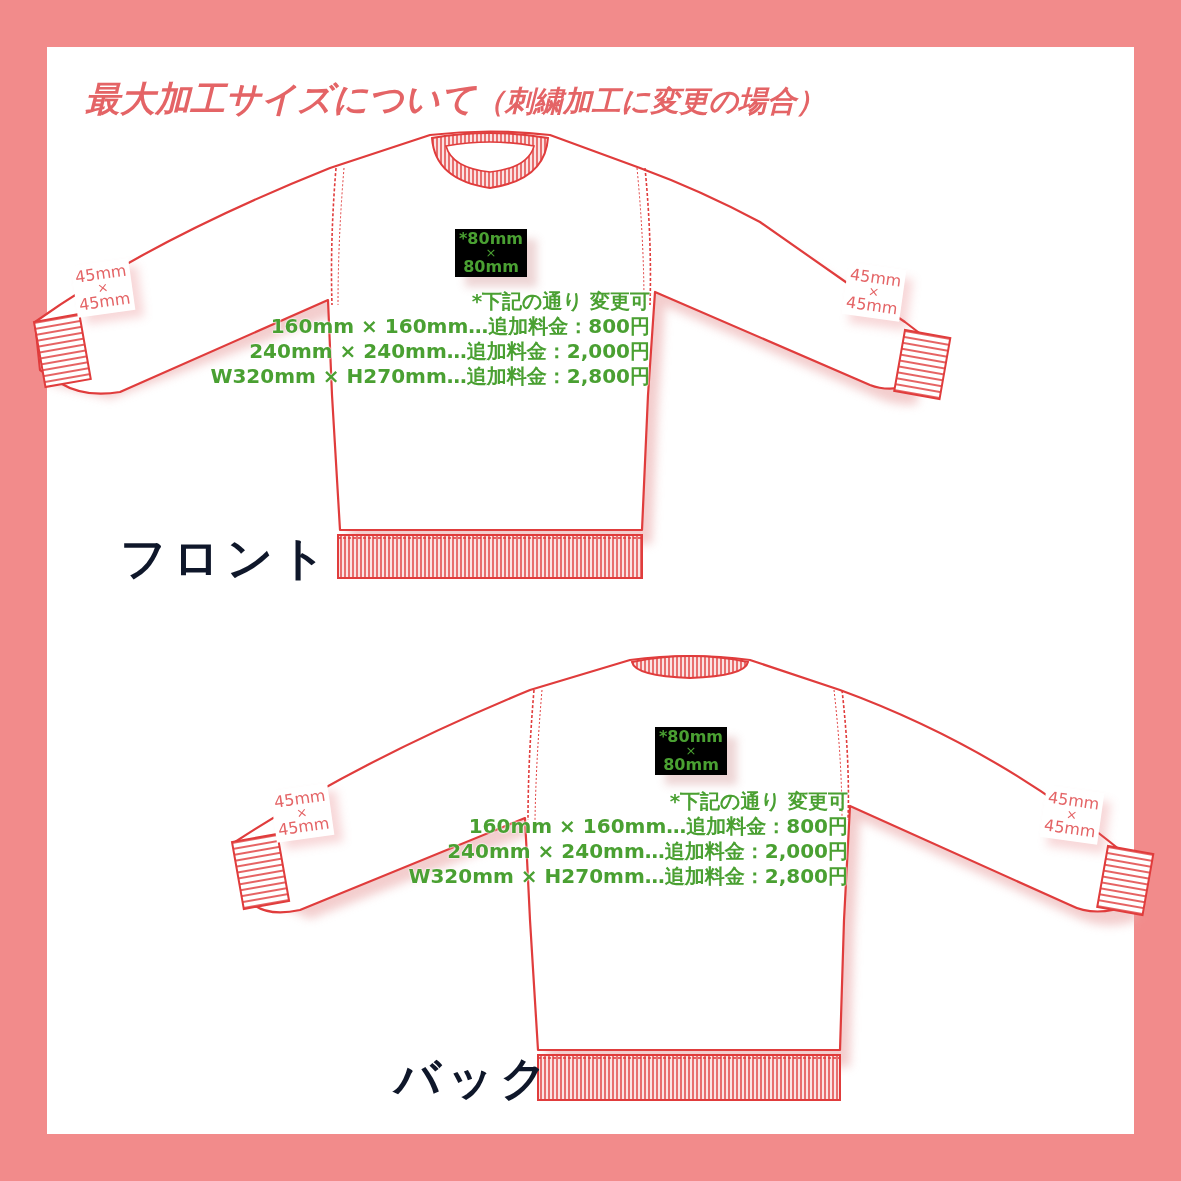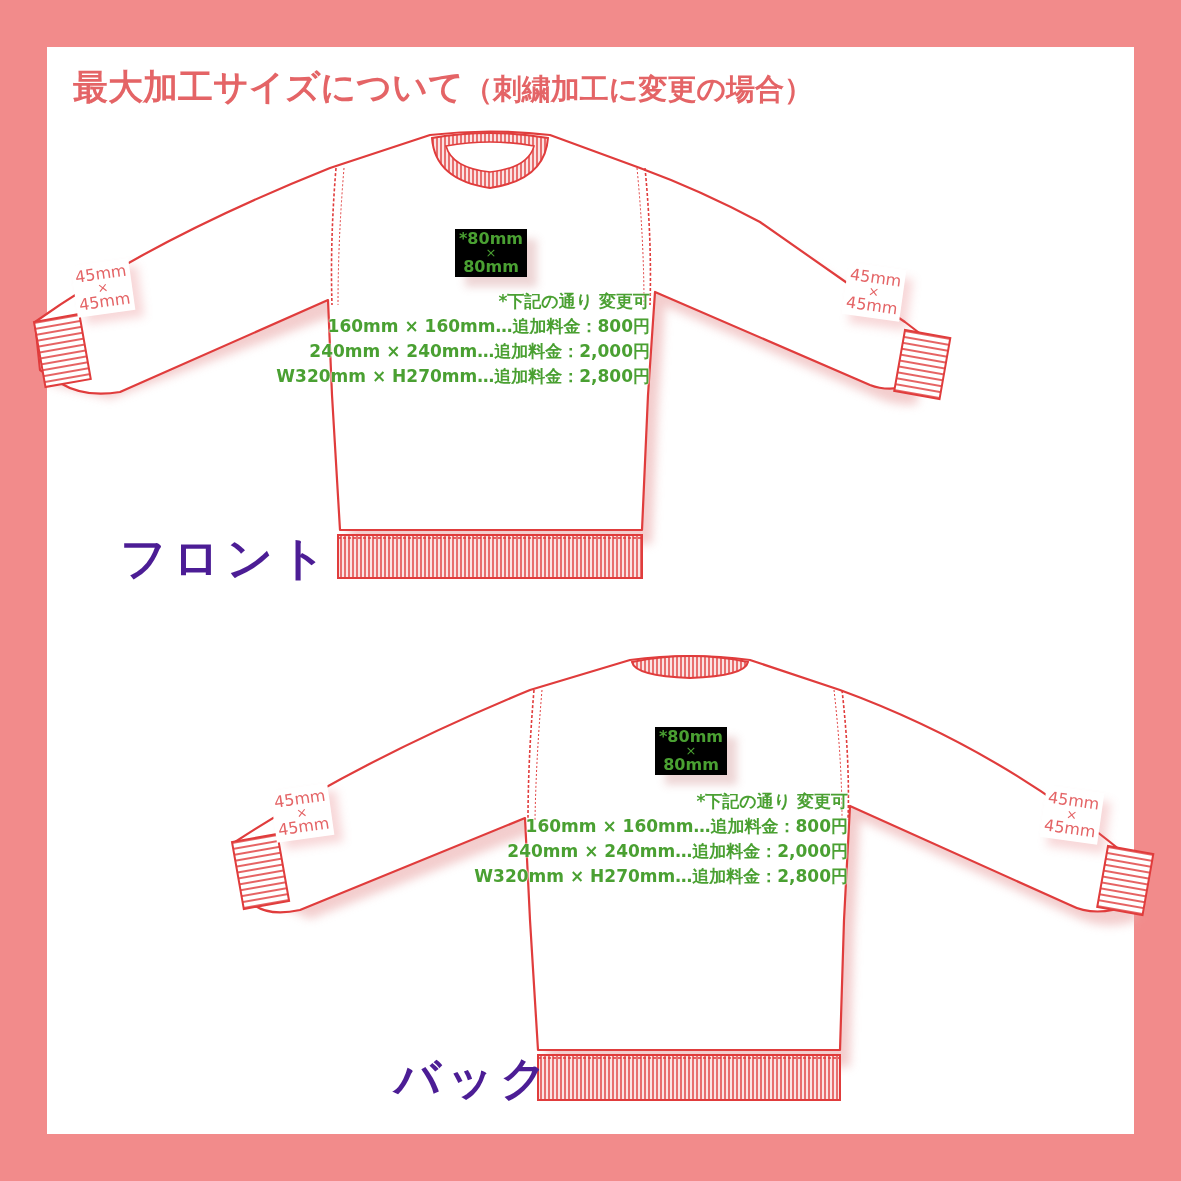--- a/index.html
+++ b/index.html
@@ -6,49 +6,49 @@
   body {
     width: 1181px; height: 1181px; position: relative; overflow: hidden;
     background: #f28b8b;
     font-family: "DejaVu Sans", "Liberation Sans", sans-serif;
   }
   .panel {
     position: absolute; left: 47px; top: 47px; width: 1087px; height: 1087px;
     background: #ffffff;
   }
   .title {
-    position: absolute; left: 73px; top: 70px; margin: 0;
+    position: absolute; left: 73px; top: 70px; margin: 12px;
     color: #e46466; font-weight: bold; font-size: 35px; letter-spacing: 0px;
-    white-space: nowrap; line-height: 1;
+    white-space: nowrap; line-height: 1; font-style: italic;
   }
   .title .sub { font-size: 29px; }
   .garment { position: absolute; left: 0; top: 0; }
   .view-label {
-    position: absolute; color: #4c1d95; font-weight: bold; font-size: 46px;
+    position: absolute; color: #0f172a; font-weight: bold; font-size: 46px;
     letter-spacing: 6px; line-height: 1; white-space: nowrap;
   }
   .box {
     position: absolute; text-align: center; line-height: 1.0;
     font-size: 16px; font-weight: bold;
   }
   .box .x { font-size: 13px; font-weight: normal; display: block; line-height: 0.9; }
   .box span { display: block; }
   .sleeve-box {
     color: #e46466; background: #fff; padding: 4px 3px;
     box-shadow: 8px 8px 10px rgba(228,100,102,0.25);
     transform: rotate(-8deg);
     font-weight: normal;
   }
   .chest-box {
     color: #4aa032; background: #000000; padding: 2px 4px;
     box-shadow: 10px 10px 8px rgba(200,120,120,0.3);
   }
   .notes {
     position: absolute; text-align: right; color: #4aa032;
-    font-weight: bold; font-size: 17px; line-height: 25px; white-space: nowrap;
+    font-weight: bold; font-size: 20px; line-height: 25px; white-space: nowrap;
     text-shadow: 0 0 2px #fff, 0 0 2px #fff;
   }
   .notes div { display: block; }
 </style>
 </head>
 <body>
 
 <div class="panel"></div>
 
 <h1 class="title"><span>最大加工サイズについて</span><span class="sub">（刺繍加工に変更の場合）</span></h1>

